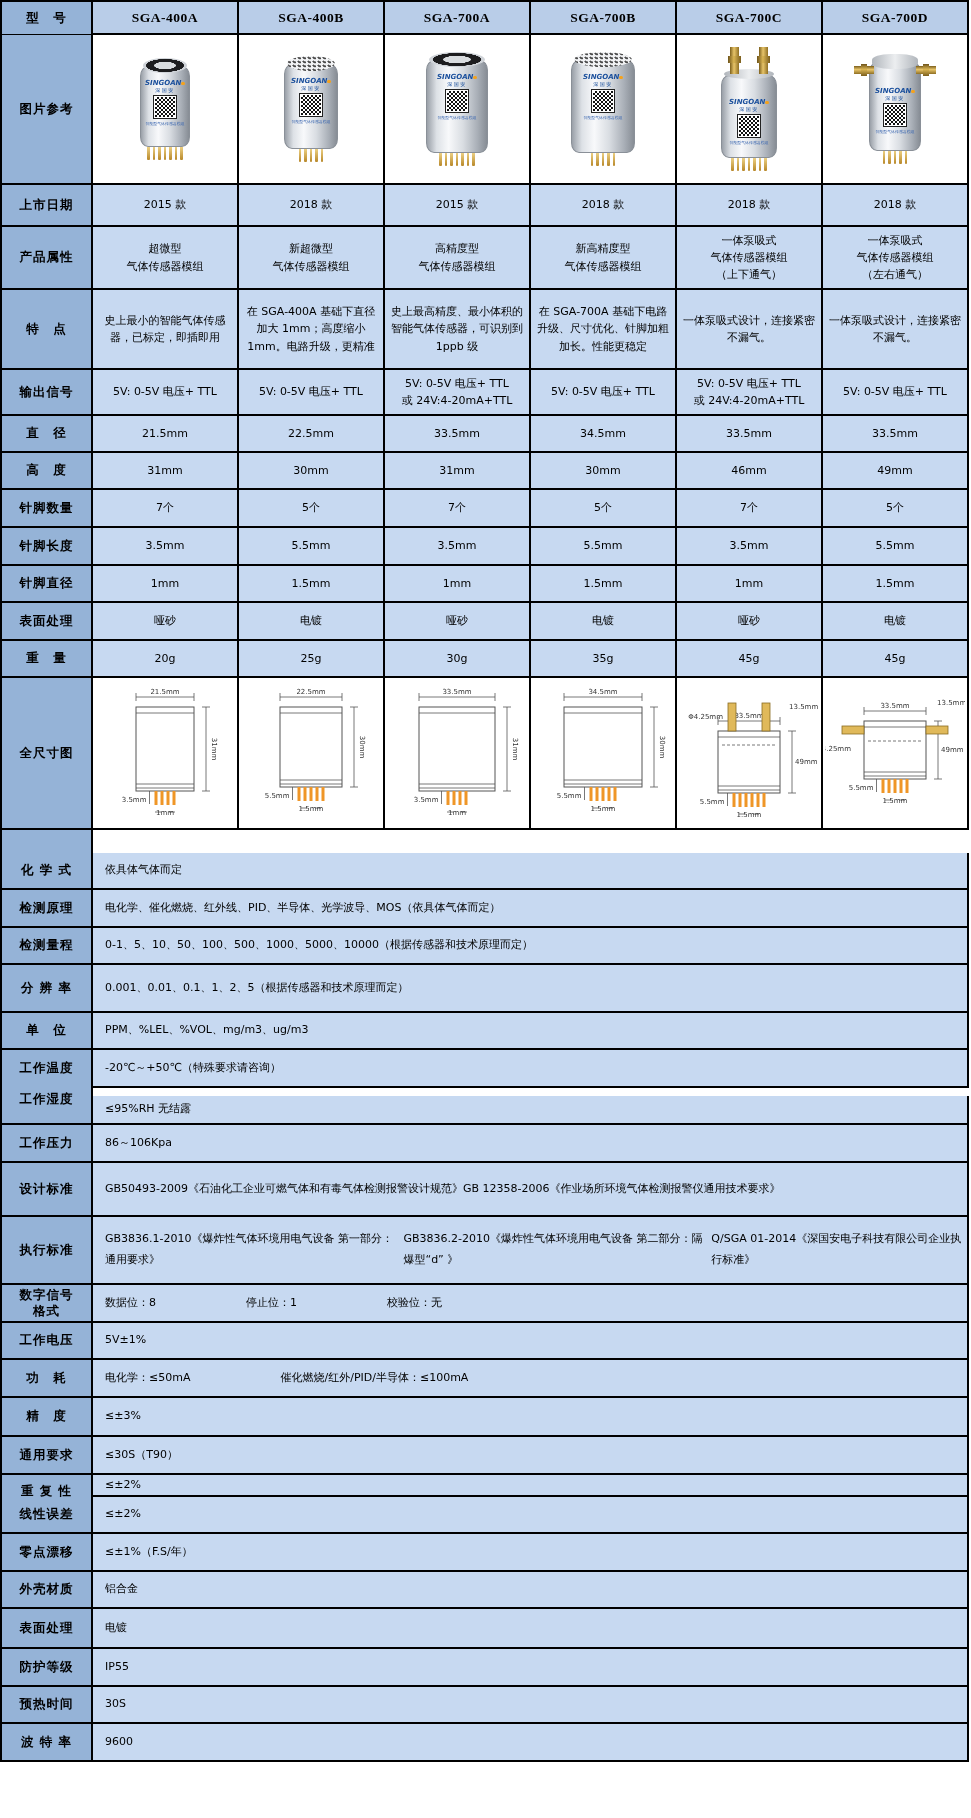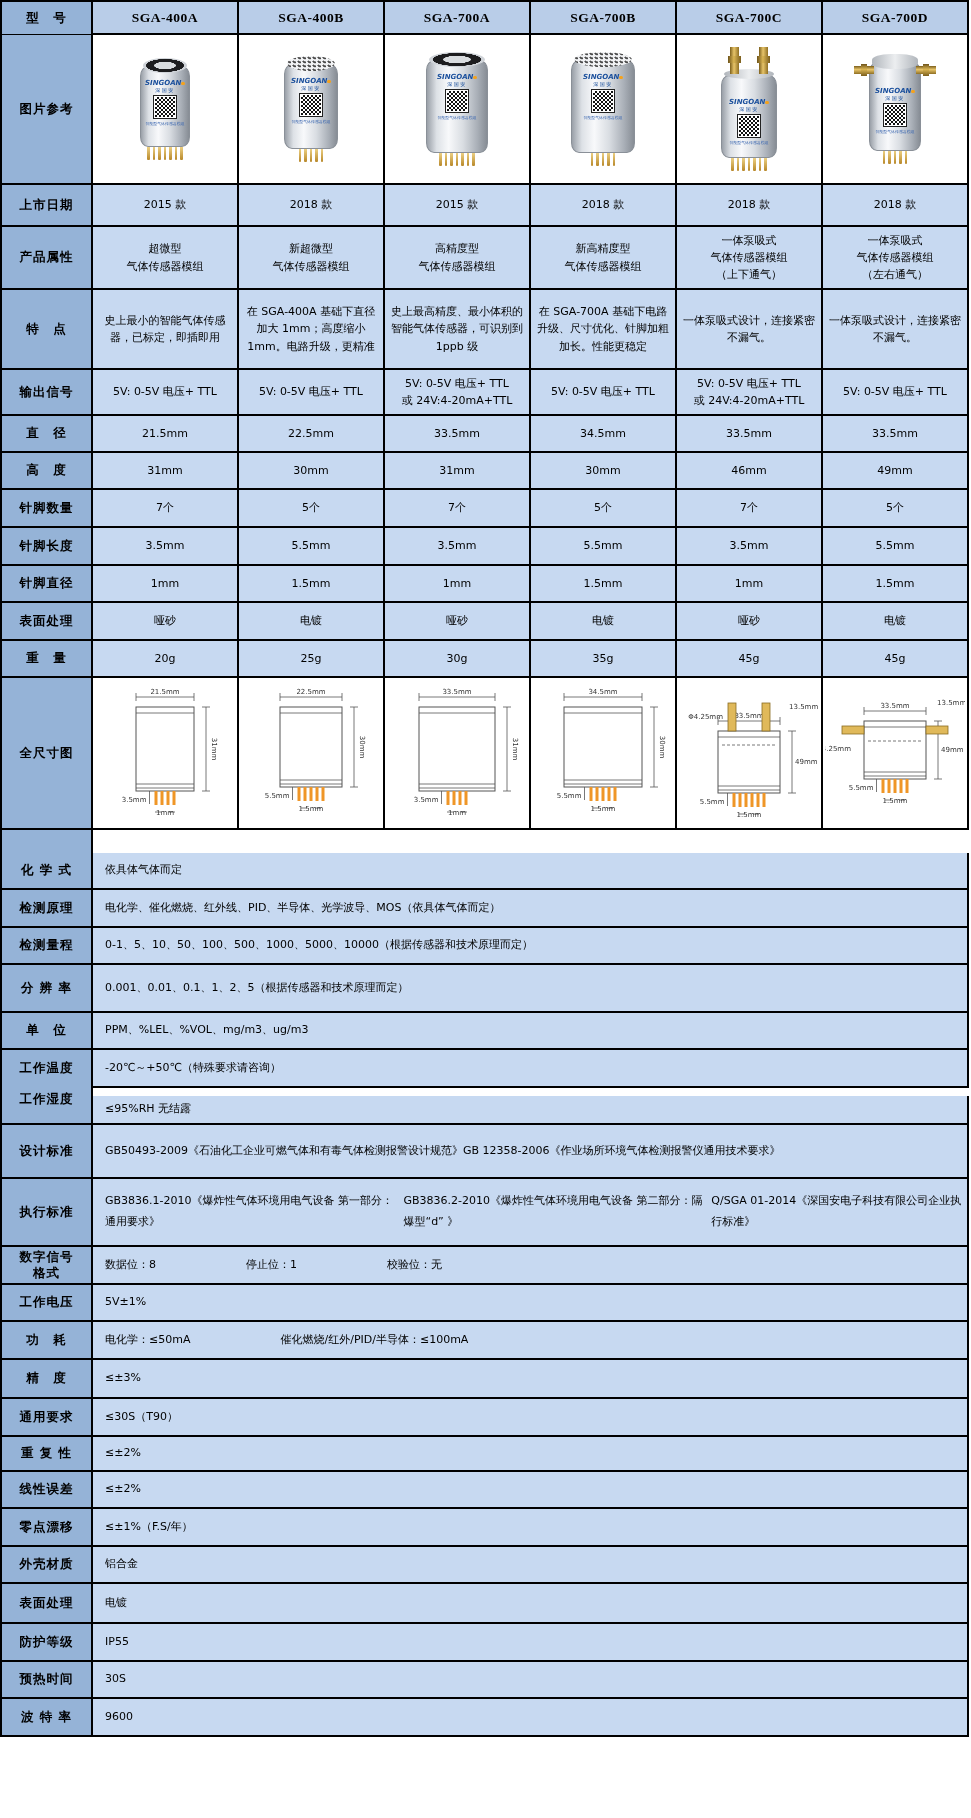--- a/index.html
+++ b/index.html
@@ -506,20 +506,24 @@
       <div class="cell spec-cell">PPM、%LEL、%VOL、mg/m3、ug/m3</div>
     </div>
     <div class="row" style="height: 38px;">
       <div class="cell label-cell">工作温度</div>
       <div class="cell spec-cell">-20℃～+50℃（特殊要求请咨询）</div>
     </div>
     <div class="row" style="height: 37px; align-items: flex-end;">
       <div class="cell label-cell">工作湿度</div>
       <div class="cell spec-cell">≤95%RH 无结露</div>
     </div>
+    <div class="row" style="height: 38px;">
+      <div class="cell label-cell">工作压力</div>
+      <div class="cell spec-cell">86～106Kpa</div>
+    </div>
     <div class="row" style="height: 54px;">
       <div class="cell label-cell">设计标准</div>
       <div class="cell spec-cell">
         <div class="lines">
           <div>GB50493-2009《石油化工企业可燃气体和有毒气体检测报警设计规范》</div>
           <div>GB 12358-2006《作业场所环境气体检测报警仪通用技术要求》</div>
         </div>
       </div>
     </div>
     <div class="row" style="height: 68px;">
@@ -556,21 +560,21 @@
       </div>
     </div>
     <div class="row" style="height: 39px;">
       <div class="cell label-cell">精　度</div>
       <div class="cell spec-cell">≤±3%</div>
     </div>
     <div class="row" style="height: 38px;">
       <div class="cell label-cell">通用要求</div>
       <div class="cell spec-cell">≤30S（T90）</div>
     </div>
-    <div class="row" style="height: 35px;">
+    <div class="row" style="height: 22px;">
       <div class="cell label-cell">重 复 性</div>
       <div class="cell spec-cell">≤±2%</div>
     </div>
     <div class="row" style="height: 37px;">
       <div class="cell label-cell">线性误差</div>
       <div class="cell spec-cell">≤±2%</div>
     </div>
     <div class="row" style="height: 38px;">
       <div class="cell label-cell">零点漂移</div>
       <div class="cell spec-cell">≤±1%（F.S/年）</div>

